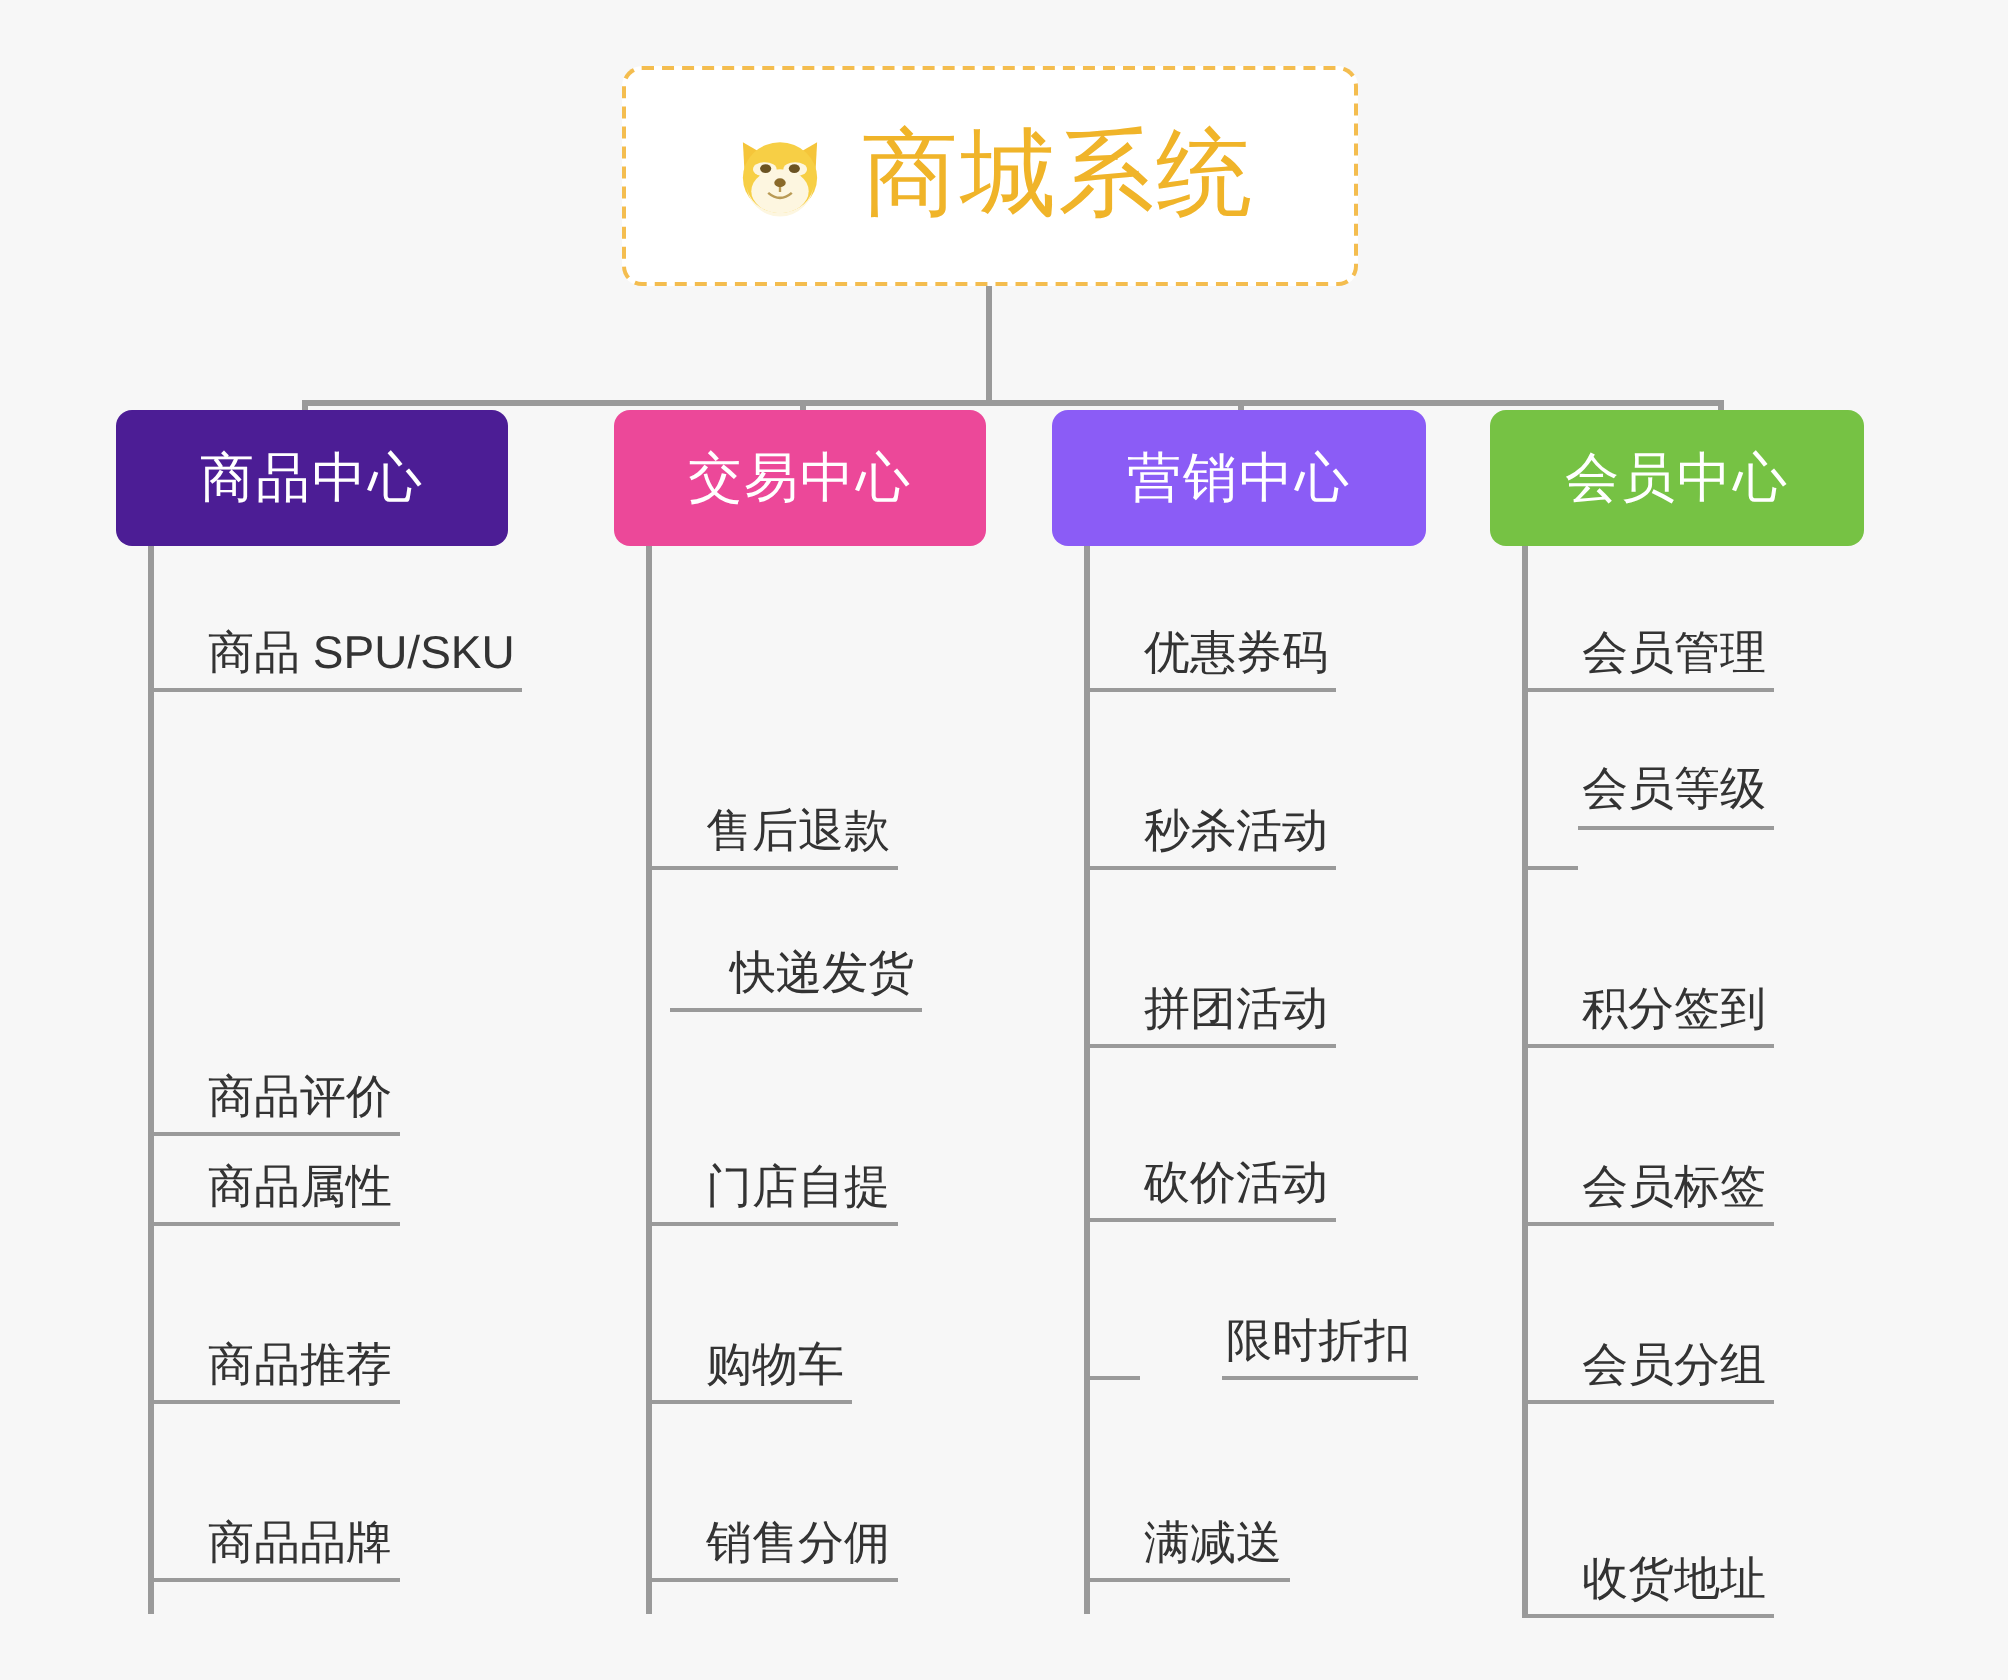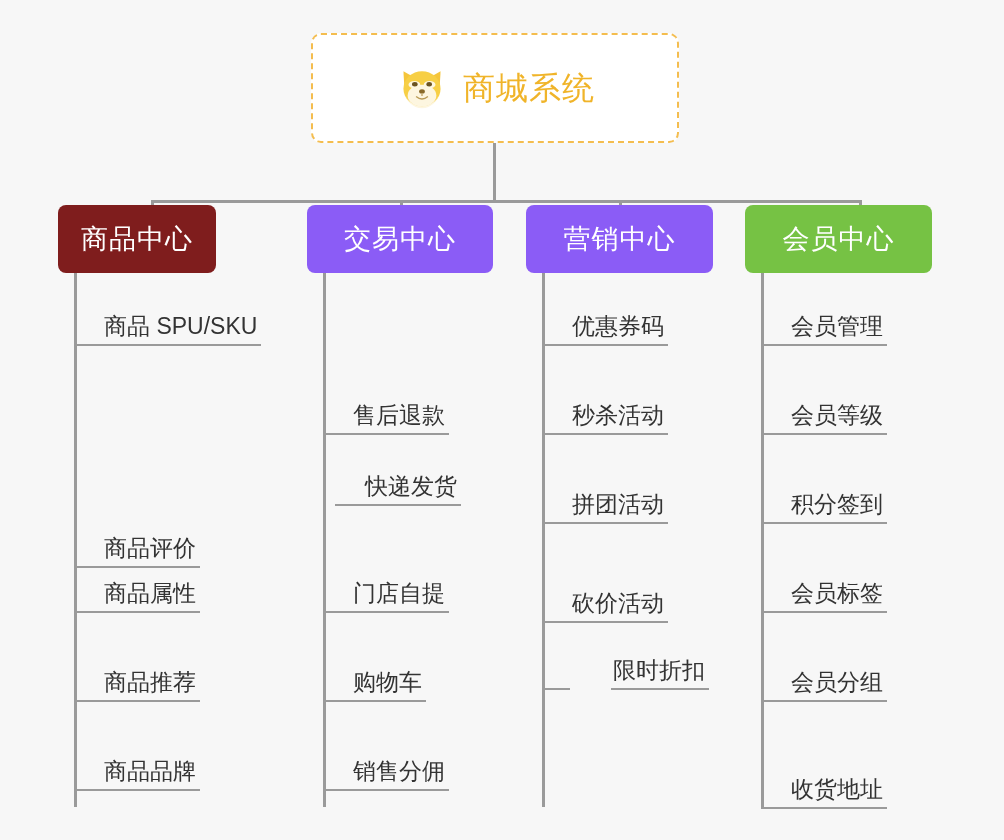--- a/index.html
+++ b/index.html
@@ -36,21 +36,21 @@
   }
   .root-icon {
     width: 54px;
     height: 54px;
     flex: 0 0 54px;
     position: relative;
     display: block;
   }
   .root-icon svg { display: block; width: 54px; height: 54px; }
   .root-title {
-    font-size: 32px;
+    font-size: 48px;
     color: #f0b429;
     line-height: 1;
     letter-spacing: 1px;
     white-space: nowrap;
   }
 
   
   .line {
     position: absolute;
     background: #9a9a9a;
@@ -151,24 +151,24 @@
 
   <div class="line line-h" style="left:151px; top:200px; width:711px;"></div>
 
   <div class="line line-v" style="left:151px; top:200px; height:8px;"></div>
   <div class="line line-v" style="left:400px; top:200px; height:8px;"></div>
   <div class="line line-v" style="left:619px; top:200px; height:8px;"></div>
   <div class="line line-v" style="left:859px; top:200px; height:8px;"></div>
 
   <div class="line line-v" style="left:151px; top:200px; height:10px;"></div>
 
-  <div class="cat-node" style="left: 58px; top: 205px; width: 158px; background: #7f1d1d;">
+  <div class="cat-node" style="left: 58px; top: 205px; width: 196px; background: #4c1d95;">
     <span>商品中心</span>
   </div>
-  <div class="cat-node" style="left: 307px; top: 205px; width: 186px; background: #8b5cf6;">
+  <div class="cat-node" style="left: 307px; top: 205px; width: 186px; background: #ec4899;">
     <span>交易中心</span>
   </div>
   <div class="cat-node" style="left: 526px; top: 205px; width: 187px; background: #8b5cf6;">
     <span>营销中心</span>
   </div>
   <div class="cat-node" style="left: 745px; top: 205px; width: 187px; background: rgb(118, 194, 68);">
     <span>会员中心</span>
   </div>
 
   <div class="leaf-col" style="left: 74px; top: 273px; width: 260px; height: 534px;">
@@ -211,33 +211,36 @@
       <div class="leaf-spine" style="height: 534px;"></div>
       <div class="leaf-item" style="top: 0px;">
         <span class="leaf-label">优惠券码</span>
       </div>
       <div class="leaf-item" style="top: 89px;">
         <span class="leaf-label">秒杀活动</span>
       </div>
       <div class="leaf-item" style="top: 178px;">
         <span class="leaf-label">拼团活动</span>
       </div>
-      <div class="leaf-item" style="top: 277px; text-align: right;">
+      <div class="leaf-item" style="top: 265px; text-align: right;">
         <span class="leaf-label">砍价活动</span>
       </div>
       <div class="leaf-item" style="top: 344px; padding-left: 41px;">
         <span class="leaf-label">限时折扣</span>
       </div>
+      <div class="leaf-item" style="top: 445px;">
+        <span class="leaf-label">满减送</span>
+      </div>
     </div>
   <div class="leaf-col" style="left: 761px; top: 273px; width: 260px; height: 534px;">
       <div class="leaf-spine" style="height: 534px;"></div>
       <div class="leaf-item" style="top: 0px;">
         <span class="leaf-label">会员管理</span>
       </div>
-      <div class="leaf-item" style="top: 89px;">
+      <div class="leaf-item" style="top: 89px; align-items: center;">
         <span class="leaf-label">会员等级</span>
       </div>
       <div class="leaf-item" style="top: 178px;">
         <span class="leaf-label">积分签到</span>
       </div>
       <div class="leaf-item" style="top: 267px;">
         <span class="leaf-label">会员标签</span>
       </div>
       <div class="leaf-item" style="top: 356px;">
         <span class="leaf-label">会员分组</span>

